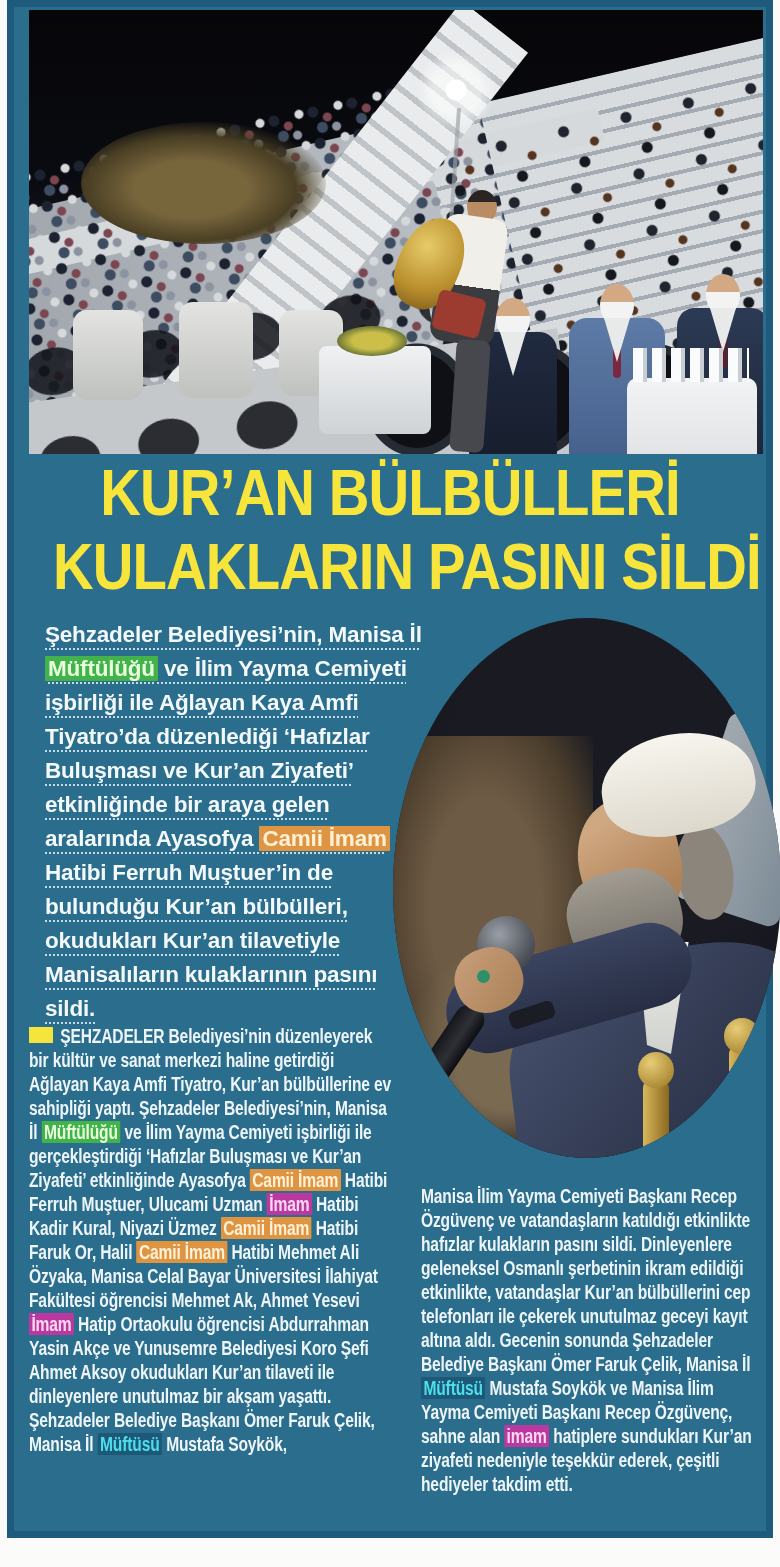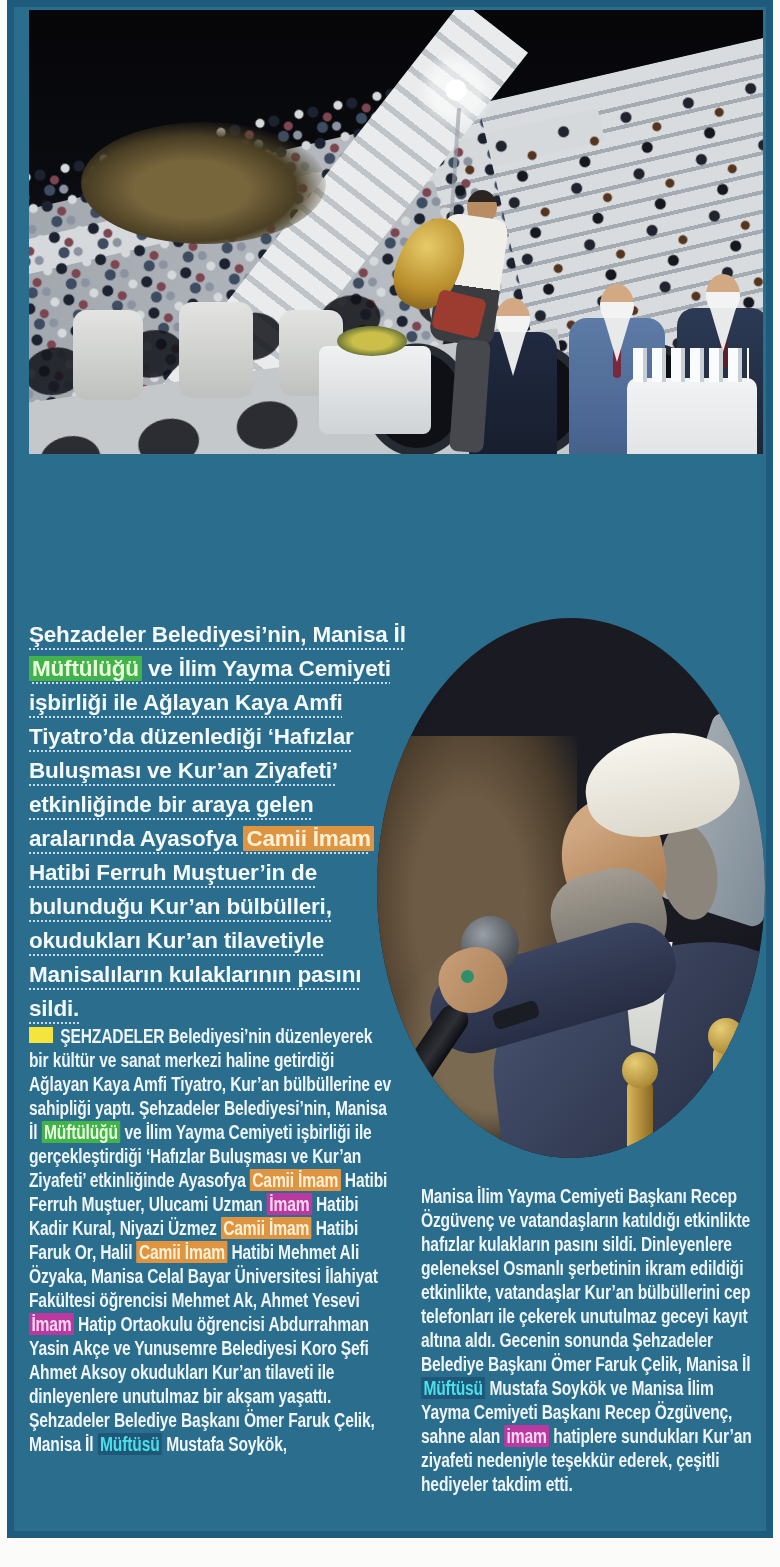--- a/index.html
+++ b/index.html
@@ -88,21 +88,21 @@
     background:linear-gradient(180deg,#f2f3f4,#d8dbde); }
   .pt-table2::before { content:""; position:absolute; left:6px; top:-30px; width:116px; height:34px;
     background:repeating-linear-gradient(90deg,#fafbfc 0 10px,#c9ced2 10px 14px,rgba(0,0,0,0) 14px 19px); }
 
   
   .headline { position:absolute; left:0; top:456px; width:766px; text-align:center;
     color:#f8e53c; font-weight:900; letter-spacing:-1px; }
   .headline .hline { font-size:64px; line-height:74px; transform:scaleX(.88); white-space:nowrap; }
 
   
-  .lead-wrap { position:absolute; left:22px; top:618px; width:736px; height:556px; }
+  .lead-wrap { position:absolute; left:38px; top:618px; width:736px; height:556px; }
   .portrait { float:right; width:388px; height:540px; border-radius:50%;
     shape-outside:ellipse(50% 50%); shape-margin:14px; overflow:hidden; position:relative;
     background:radial-gradient(circle at 62% 28%,#1a1b22 0 40%,#0c0d12 75%); }
   .portrait > div { position:absolute; }
   .po-rock { left:-40px; top:118px; width:240px; height:420px;
     background:radial-gradient(ellipse at 55% 40%,#6e5b45 0 30%,#4b3d2c 55%,rgba(20,16,10,0) 75%); }
   .po-rock2 { left:8px; top:326px; width:210px; height:220px;
     background:radial-gradient(ellipse,#7a6a52 0 35%,rgba(30,24,15,0) 70%); }
   .po-pillar { right:-28px; top:104px; width:110px; height:195px; transform:rotate(18deg); opacity:.85; border-radius:12px;
     background:linear-gradient(90deg,#b9c2c9,#8fa0ac); }
@@ -183,20 +183,24 @@
       </div>
     <div class="pt-manhead"></div>
     <div class="pt-man"></div>
     <div class="pt-legs"></div>
     <div class="pt-ewer"></div>
     <div class="pt-cloth"></div>
     <div class="pt-table1"></div>
     <div class="pt-table2"></div>
   </div>
 
+  <div class="headline">
+    <div class="hline">KUR’AN BÜLBÜLLERİ</div>
+    <div class="hline">KULAKLARIN PASINI SİLDİ</div>
+  </div>
 
   <div class="lead-wrap">
     <div class="portrait">
       <div class="po-rock"></div>
       <div class="po-rock2"></div>
       <div class="po-pillar"></div>
       <div class="po-body"></div>
       <div class="po-shirt"></div>
       <div class="po-hair"></div>
       <div class="po-face"></div>

